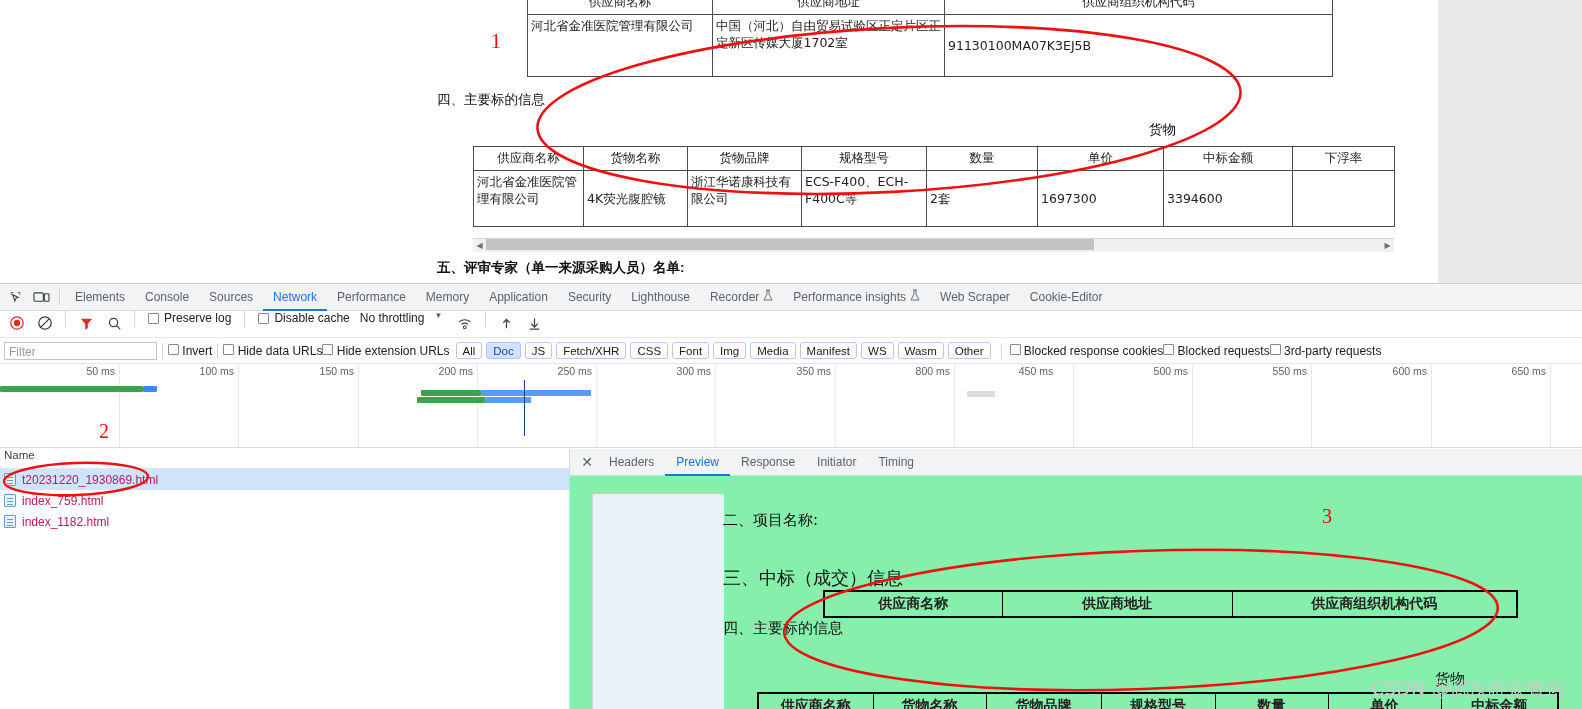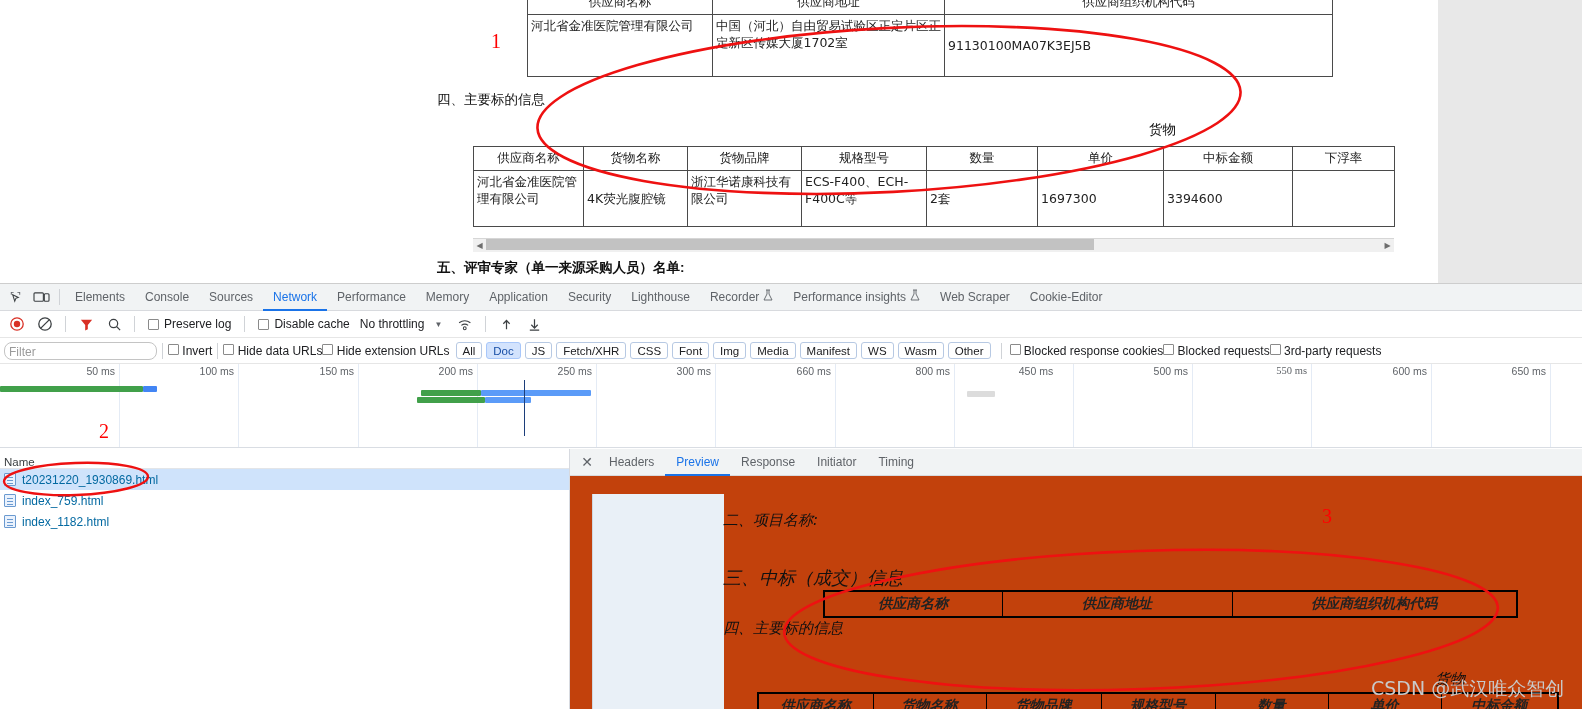--- a/index.html
+++ b/index.html
@@ -66,33 +66,33 @@
   .dt-sep { width:1px; height:16px; background:#d0d3d7; margin:0 5px; }
   .dt-tab {
     padding: 0 10px; height: 27px; line-height: 27px;
     color: #5f6368; font-size: 12px; white-space: nowrap;
     display:flex; align-items:center; gap:4px;
   }
   .dt-tab.active { color: #1a73e8; box-shadow: inset 0 -2px 0 #1a73e8; }
 
   .dt-toolbar {
     height: 27px; background:#fff; border-bottom: 1px solid #e6e6e6;
-    display:flex; align-items:center; padding: 0 4px; gap: 2px;
+    display:flex; align-items:flex-start; padding: 0 4px; gap: 2px;
   }
   .dt-toolbar .cb-wrap { display:flex; align-items:center; gap:5px; margin:0 6px; color:#202124; font-size:12px; white-space:nowrap;}
   .cbox { width:11px; height:11px; border:1px solid #8a8a8a; border-radius:1px; background:#fff; display:inline-block;}
   .dt-throttle { font-size:12px; color:#202124; white-space:nowrap; margin-left:2px;}
   .caret { font-size:8px; color:#5f6368; margin: 0 8px 0 8px;}
 
   .dt-filterbar {
     height: 26px; background:#fff; border-bottom:1px solid #e6e6e6;
     display:flex; align-items:center; padding:0 4px; gap:0px;
   }
   .filter-input {
-    width: 153px; height:18px; border:1px solid #c4c4c4; border-radius:8px;
+    width: 153px; height:18px; border:1px solid #c4c4c4; border-radius:0;
     font-size:12px; color:#9a9a9a; padding:0 4px; line-height:18px;
     font-family:"Liberation Sans", sans-serif; background:#fff;
   }
   .type-chip {
     border:1px solid #b7c9e3; border-radius:3px; padding:1px 6px; margin:0 2px;
     font-size:11.5px; color:#202124; background:#fff; white-space:nowrap; height:17px; line-height:15px;
   }
   .type-chip.sel { background:#d3e3fd; color:#174ea6; border-color:#a8c7fa; }
 
   .dt-overview {
@@ -100,44 +100,44 @@
     overflow:hidden;
   }
   .ov-tick { position:absolute; top:0; bottom:0; border-left:1px solid #e4ebf5; }
   .ov-ticklabel { position:absolute; top:1px; font-size:10.5px; color:#5f6368; text-align:right;}
   .ov-bar { position:absolute; height:6px; border-radius:1px; }
 
   .dt-split { position:absolute; top:165px; left:0; width:1582px; height:261px; display:flex; }
   .req-list { width:570px; height:261px; background:#fff; border-right:1px solid #d7dae0; position:relative; overflow:hidden;}
   .req-header {
     height:20px; border-bottom:1px solid #e3e5e8; background:#fff;
-    display:flex; align-items:flex-end; font-size:11.5px; color:#3c4043; padding-left:4px;
-  }
-  .req-row { height:21px; display:flex; align-items:center; gap:6px; padding-left:4px; font-size:12px; color:#0369a1;}
+    display:flex; align-items:flex-start; font-size:11.5px; color:#3c4043; padding-left:4px;
+  }
+  .req-row { height:21px; display:flex; align-items:center; gap:6px; padding-left:4px; font-size:12px; color:#be185d;}
   .req-row.sel { background:#cfe3fb; }
   .doc-ico {
     width:12px; height:13px; border:1px solid #6a9ad0; background:#eaf2fd; border-radius:1px;
     position:relative; flex:0 0 12px;
   }
   .doc-ico::before, .doc-ico::after {
     content:""; position:absolute; left:2px; right:2px; height:1px; background:#6a9ad0;
   }
   .doc-ico::before { top:3px; box-shadow: 0 3px 0 #6a9ad0; }
   .doc-ico::after  { top:9px; }
 
   .detail-pane { flex:1 1 auto; height:261px; background:#fff; position:relative; overflow:hidden;}
   .detail-tabs {
     height:27px; background:#f1f3f4; border-bottom:1px solid #d8dade;
     display:flex; align-items:center; padding-left:6px;
   }
   .dtab { padding:0 11px; height:27px; line-height:27px; font-size:12px; color:#5f6368; }
   .dtab.active { color:#1a73e8; box-shadow: inset 0 -2px 0 #1a73e8; }
   .close-x { width:22px; height:22px; display:flex; align-items:center; justify-content:center; color:#5f6368; font-size:14px;}
 
-  .preview-body { position:absolute; top:27px; left:0; right:0; bottom:0; background:#c2410c; overflow:hidden;font-style:italic;}
+  .preview-body { position:absolute; top:27px; left:0; right:0; bottom:0; background:#86efac; overflow:hidden;}
   .pv-sidecol { position:absolute; left:22px; top:18px; width:132px; height:216px; background:#e9f0f7; border-left:1px solid #cfd8e0;}
   .pv-text { position:absolute; font-family:"DejaVu Sans","Liberation Sans",sans-serif; color:#111; white-space:nowrap; }
 
   
   .anno { position:absolute; pointer-events:none; }
   .anno-num {
     position:absolute; color:#ff0000; font-size:20px;
     font-family:"Liberation Serif","DejaVu Serif",serif;
   }
   .watermark {
@@ -399,29 +399,29 @@
           <div class="ov-ticklabel" style="left: 168px; width: 66px;">100 ms</div>
           <div class="ov-tick" style="left: 358px;"></div>
           <div class="ov-ticklabel" style="left: 288px; width: 66px;">150 ms</div>
           <div class="ov-tick" style="left: 477px;"></div>
           <div class="ov-ticklabel" style="left: 407px; width: 66px;">200 ms</div>
           <div class="ov-tick" style="left: 596px;"></div>
           <div class="ov-ticklabel" style="left: 526px; width: 66px;">250 ms</div>
           <div class="ov-tick" style="left: 715px;"></div>
           <div class="ov-ticklabel" style="left: 645px; width: 66px;">300 ms</div>
           <div class="ov-tick" style="left: 835px;"></div>
-          <div class="ov-ticklabel" style="left: 765px; width: 66px;">660 ms</div>
+          <div class="ov-ticklabel" style="left: 765px; width: 66px;">350 ms</div>
           <div class="ov-tick" style="left: 954px;"></div>
           <div class="ov-ticklabel" style="left: 884px; width: 66px;">800 ms</div>
           <div class="ov-tick" style="left: 1073px;"></div>
           <div class="ov-ticklabel" style="left: 1003px; width: 66px; text-align: center;">450 ms</div>
           <div class="ov-tick" style="left: 1192px;"></div>
           <div class="ov-ticklabel" style="left: 1122px; width: 66px;">500 ms</div>
           <div class="ov-tick" style="left: 1311px;"></div>
-          <div class="ov-ticklabel" style="left: 1241px; width: 66px; font-family: Liberation Serif, serif;">550 ms</div>
+          <div class="ov-ticklabel" style="left: 1241px; width: 66px;">550 ms</div>
           <div class="ov-tick" style="left: 1431px;"></div>
           <div class="ov-ticklabel" style="left: 1361px; width: 66px;">600 ms</div>
           <div class="ov-tick" style="left: 1550px;"></div>
           <div class="ov-ticklabel" style="left: 1480px; width: 66px;">650 ms</div>
         </div>
       <div id="ov-bars">
           <div style="position: absolute; left: 0px; top: 22px; display: flex;">
             <div class="ov-bar" style="position: relative; width: 143px; background: rgb(65, 160, 74);"></div>
             <div class="ov-bar" style="position: relative; width: 14px; background: rgb(66, 133, 244);"></div>
           </div>

